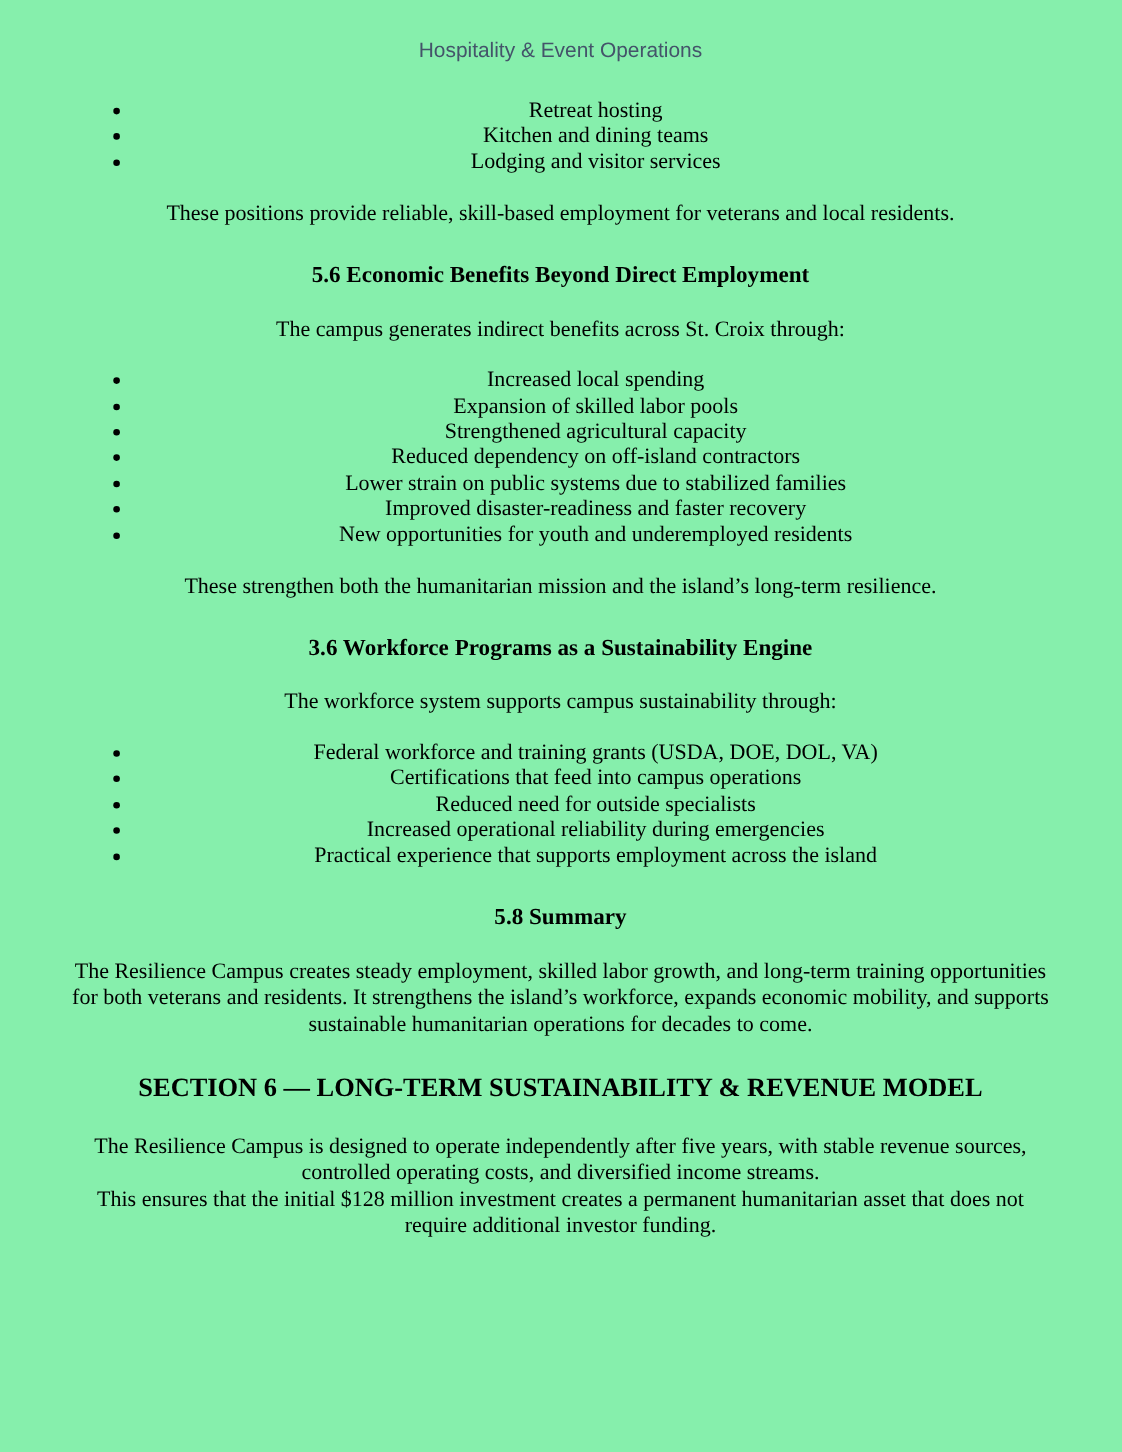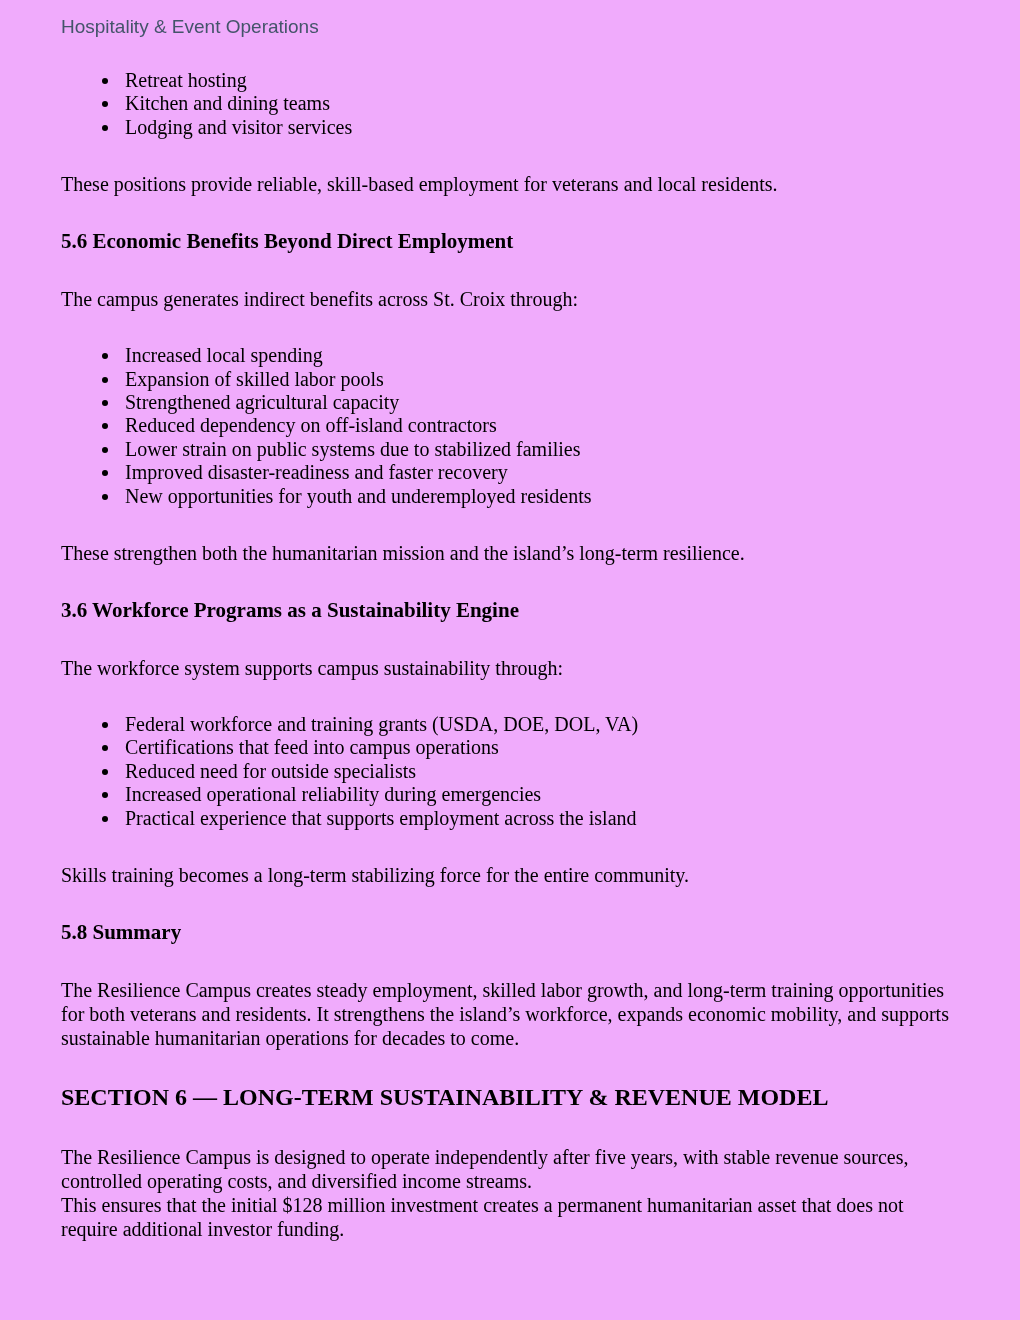--- a/index.html
+++ b/index.html
@@ -4,38 +4,39 @@
 <style>
   html, body {
     margin: 0;
     padding: 0;
     background: #ffffff;
   }
   .page {
     position: relative;
     width: 1020px;
     height: 1320px;
-    background: #f0abfc;
+    background: #86efac;
     box-sizing: border-box;
-    padding: 16px 62px 0 61px;
+    padding: 36px 62px 0 61px;
     color: #000000;
     font-family: "Liberation Serif", "DejaVu Serif", serif;
     font-size: 20px;
     line-height: 1.18;
     overflow: hidden;
+    text-align: center;
   }
   .doc-header {
     font-family: "Liberation Sans", "DejaVu Sans", sans-serif;
     font-size: 19px;
     line-height: 1.2;
     color: #44546A;
     margin-bottom: 30px;
   }
   p {
-    margin: 33px 0;
+    margin: 23px 0;
     line-height: 1.2;
   }
   ul.bullets {
     margin: 23px 0;
     padding-left: 60px;
     list-style: disc;
   }
   ul.bullets li {
     line-height: 1.17;
     padding-left: 4px;
@@ -91,21 +92,20 @@
   <p>The workforce system supports campus sustainability through:</p>
 
   <ul class="bullets">
     <li>Federal workforce and training grants (USDA, DOE, DOL, VA)</li>
     <li>Certifications that feed into campus operations</li>
     <li>Reduced need for outside specialists</li>
     <li>Increased operational reliability during emergencies</li>
     <li>Practical experience that supports employment across the island</li>
   </ul>
 
-  <p>Skills training becomes a long-term stabilizing force for the entire community.</p>
 
   <h2 class="doc-h2">5.8 Summary</h2>
 
   <p>The Resilience Campus creates steady employment, skilled labor growth, and long-term training opportunities for both veterans and residents. It strengthens the island’s workforce, expands economic mobility, and supports sustainable humanitarian operations for decades to come.</p>
 
   <h1 class="doc-h1">SECTION 6 — LONG-TERM SUSTAINABILITY &amp; REVENUE MODEL</h1>
 
   <p>
     <span>The Resilience Campus is designed to operate independently after five years, with stable revenue sources, controlled operating costs, and diversified income streams.</span><br>
     <span>This ensures that the initial $128 million investment creates a </span><strong>permanent humanitarian asset</strong><span> that does not require additional investor funding.</span>

